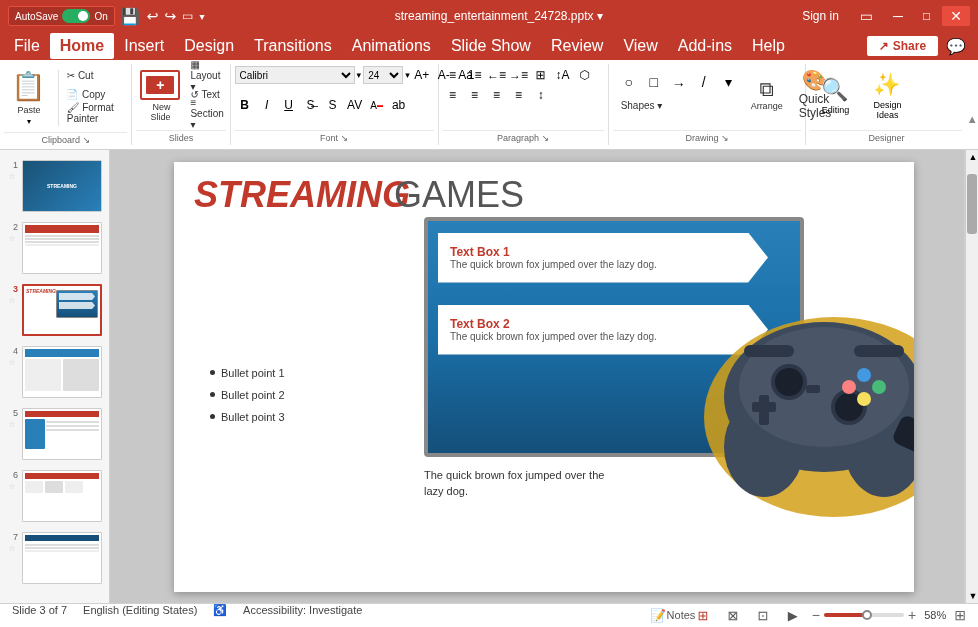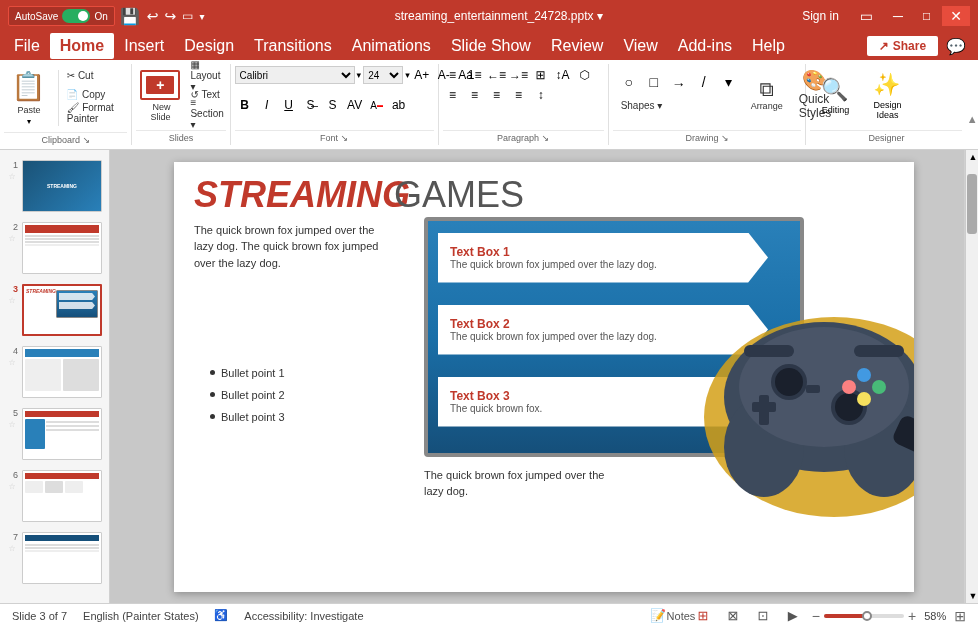--- a/index.html
+++ b/index.html
@@ -172,21 +172,21 @@
     }
     .arrow-title { font-size: 12px; font-weight: bold; color: #c0392b; }
     .arrow-subtitle { font-size: 10px; color: #555; }
 
     
     .tv-caption { position: absolute; top: 250px; left: 0; width: 200px; font-size: 11px; color: #333; line-height: 1.5; }
 
     
     .status-bar {
       height: 24px; background: #fff; border-top: 1px solid #d0d0d0;
-      display: flex; align-items: center; padding: 0 12px; gap: 16px; font-size: 11px; color: #444;
+      display: flex; align-items: flex-start; padding: 0 12px; gap: 16px; font-size: 11px; color: #444;
     }
     .status-right { margin-left: auto; display: flex; align-items: center; gap: 8px; }
     .zoom-bar { display: flex; align-items: center; gap: 4px; }
     .zoom-track { width: 80px; height: 4px; background: #ddd; border-radius: 2px; position: relative; }
     .zoom-fill { height: 4px; background: #c0392b; border-radius: 2px; width: 50%; }
     .zoom-handle { width: 10px; height: 10px; background: white; border: 2px solid #888; border-radius: 50%; position: absolute; top: -3px; left: 48%; }
     .view-btn { width: 22px; height: 22px; cursor: pointer; border-radius: 2px; display: flex; align-items: center; justify-content: center; font-size: 13px; color: #555; }
     .view-btn.active { color: #c0392b; }
 
     
@@ -512,21 +512,20 @@
     </div>
 
   </div>
 
   <div class="slide-editor">
     <div class="slide-canvas">
 
       <span class="slide-title-streaming">STREAMING</span>
       <span class="slide-title-games">GAMES</span>
 
-      <div class="slide-body-text">The quick brown fox jumped over the lazy dog. The quick brown fox jumped over the lazy dog.</div>
 
       <div class="slide-bullets">
         <div class="bullet-item">
           <span class="bullet-dot"></span>
           <span>Bullet point 1</span>
         </div>
         <div class="bullet-item">
           <span class="bullet-dot"></span>
           <span>Bullet point 2</span>
         </div>
@@ -547,26 +546,20 @@
               </div>
             </div>
 
             <div class="arrow-box arrow-box-2">
               <div class="arrow-shape">
                 <div class="arrow-title">Text Box 2</div>
                 <div class="arrow-subtitle">The quick brown fox jumped over the lazy dog.</div>
               </div>
             </div>
 
-            <div class="arrow-box arrow-box-3">
-              <div class="arrow-shape">
-                <div class="arrow-title">Text Box 3</div>
-                <div class="arrow-subtitle">The quick brown fox.</div>
-              </div>
-            </div>
 
           </div>
         </div>
 
         <div class="tv-caption">The quick brown fox jumped over the lazy dog.</div>
 
         <div style="position:absolute;bottom:-20px;right:-60px;width:280px;height:240px;">
           <svg viewBox="0 0 280 240" xmlns="http://www.w3.org/2000/svg">
 
             <ellipse cx="140" cy="140" rx="130" ry="100" fill="#d4a017" opacity="0.85"></ellipse>
@@ -613,21 +606,21 @@
         </div>
         <div style="width:14px;height:14px;display:flex;align-items:center;justify-content:center;cursor:pointer;font-size:9px;">▼</div>
       </div>
     </div>
   </div>
 
 </div>
 
 <div class="status-bar">
   <span>Slide 3 of 7</span>
-  <span>English (Painter States)</span>
+  <span>English (Editing States)</span>
   <span>♿</span>
   <span style="cursor:pointer;">Accessibility: Investigate</span>
 
   <div class="status-right">
     <div class="view-btn">
       <span>📝</span>
       <span style="font-size:11px;">Notes</span>
     </div>
     <div class="view-btn active">⊞</div>
     <div class="view-btn">⊠</div>

